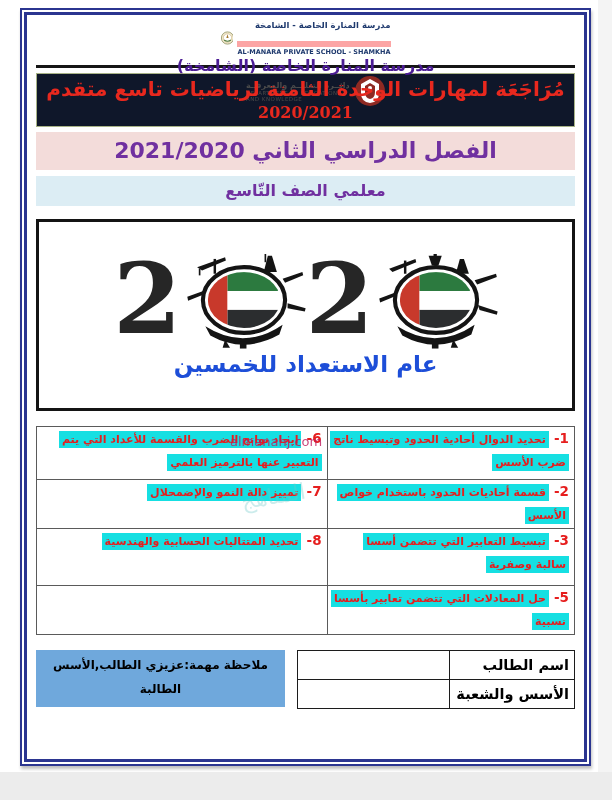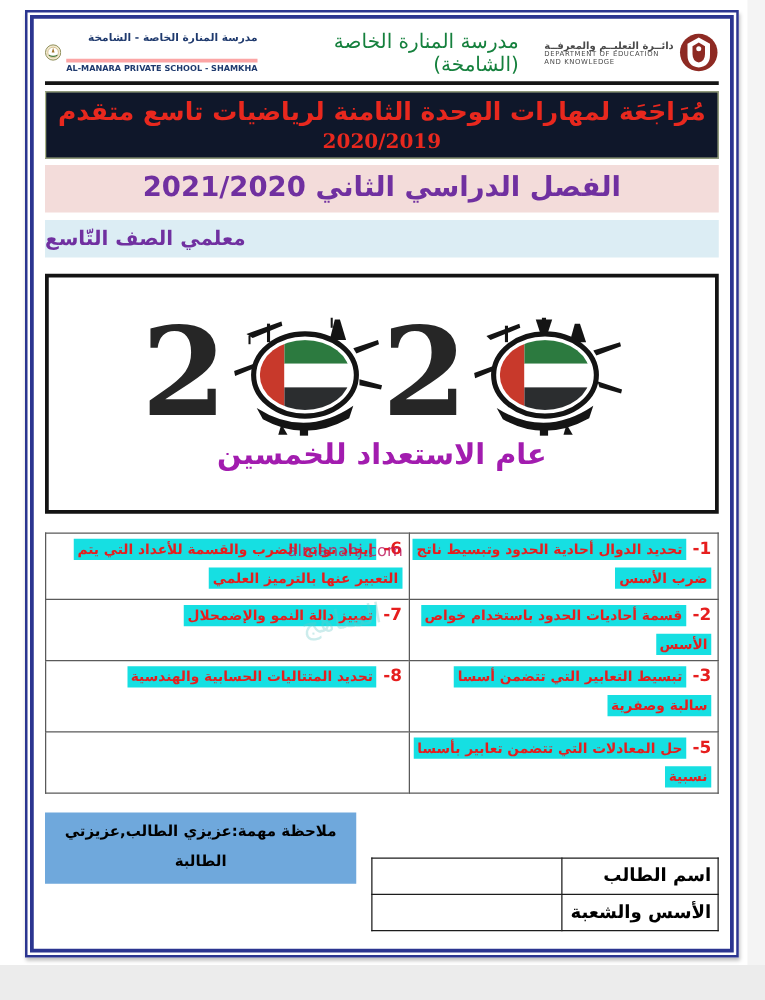--- a/index.html
+++ b/index.html
@@ -15,61 +15,61 @@
     position:absolute;left:20px;top:8px;width:571px;height:758px;
     border:2px solid #2b3590;box-sizing:border-box;padding:2px;background:#fff;
     box-shadow:1px 3px 3px rgba(0,0,0,.25);
   }
   .page-inner{
     border:3px solid #2b3590;height:100%;box-sizing:border-box;
     padding:5px 9px 4px 9px;background:#fff;position:relative;overflow:hidden;
   }
 
   
-  .header{display:flex;align-items:center;justify-content:space-between;height:44px;}
+  .header{display:flex;align-items:center;justify-content:space-between;height:44px;flex-direction:column;}
   .logo-left{display:flex;align-items:center;gap:4px;width:170px;}
   .logo-left-text{display:flex;flex-direction:column;align-items:flex-end;}
   .lls-ar{font-size:8.5px;font-weight:bold;color:#1f3a6e;white-space:nowrap;}
-  .lls-en{font-size:6.5px;font-weight:bold;color:#1f3a6e;border-top:3px solid #fca5a5;margin-top:11px;padding-top:1px;white-space:nowrap;}
-  .header-title{font-size:16px;font-weight:normal;color:#15803d;text-align:right;flex:1;direction:rtl;}
+  .lls-en{font-size:6.5px;font-weight:bold;color:#1f3a6e;border-top:6px solid #fca5a5;margin-top:11px;padding-top:1px;white-space:nowrap;}
+  .header-title{font-size:16px;font-weight:bold;color:#4c1d95;text-align:right;flex:1;direction:rtl;}
   .logo-right{display:flex;align-items:center;gap:4px;width:160px;justify-content:flex-end;}
   .adek-text{display:flex;flex-direction:column;}
   .adek-ar{font-size:8px;font-weight:bold;color:#4a4a4a;white-space:nowrap;}
   .adek-en{font-size:5.5px;color:#4a4a4a;letter-spacing:.5px;white-space:nowrap;}
   .black-rule{height:3px;background:#151515;margin:1px 0 5px 0;}
 
   
   .banner-review{background:#0f172a;border:1px solid #a8b387;text-align:center;padding:2px 0 4px 0;direction:rtl;}
   .banner-review .l1{color:#e8281e;font-weight:bold;font-size:20px;line-height:1.35;}
   .banner-review .l2{color:#e8281e;font-weight:bold;font-size:16px;font-family:"DejaVu Serif",serif;line-height:1.2;}
   .banner-sem{background:#f3dcda;margin-top:5px;text-align:center;padding:6px 0 7px 0;color:#7030a0;font-weight:bold;font-size:22px;direction:rtl;}
-  .banner-teach{background:#dcedf4;margin-top:6px;text-align:left;padding:5px 0 6px 0;color:#7030a0;font-weight:bold;font-size:16px;direction:rtl;}
+  .banner-teach{background:#dcedf4;margin-top:6px;text-align:center;padding:5px 0 6px 0;color:#7030a0;font-weight:bold;font-size:16px;direction:rtl;}
 
   
   .logo2020-box{border:3px solid #141414;margin-top:13px;height:186px;display:flex;flex-direction:column;align-items:center;justify-content:center;background:#fff;}
   .logo2020-row{display:flex;align-items:center;gap:0px;}
   .digit2{font-family:"DejaVu Serif",serif;font-weight:bold;font-size:98px;line-height:.85;color:#262626;transform:translateY(-4px);}
   .flag-svg{display:block;}
-  .logo2020-caption{margin-top:0px;font-size:23px;color:#a21caf;font-weight:600;letter-spacing:1px;direction:rtl;}
+  .logo2020-caption{margin-top:0px;font-size:23px;color:#1d4ed8;font-weight:600;letter-spacing:1px;direction:rtl;}
 
   
   .skills{margin-top:15px;position:relative;}
   .skills-table{width:100%;border-collapse:collapse;direction:rtl;}
   .skills-table td{border:1px solid #5a5a5a;vertical-align:top;padding:1px 5px 1px 5px;}
   .col-r{width:46%;}
   .col-l{width:54%;}
   .skill-num{color:#e61e1e;font-weight:bold;font-size:13.5px;}
   .skill-text{background:#16dfe2;color:#e61e1e;font-weight:bold;font-size:11px;line-height:2.0;padding:2px 3px;box-decoration-break:clone;-webkit-box-decoration-break:clone;}
   .rh1 td{height:50px;} .rh2 td{height:25px;} .rh3 td{height:54px;margin-left:24px;} .rh4 td{height:25px;} .rh5 td{height:25px;}
   .wm{position:absolute;left:36%;top:8px;color:#be185d;opacity:.8;font-size:13px;direction:ltr;z-index:2;pointer-events:none;}
   .stamp{position:absolute;right:50%;top:58px;color:#6fc9c9;opacity:.35;font-size:22px;transform:rotate(-10deg);z-index:2;pointer-events:none;}
 
   
   .bottom-row{display:flex;direction:rtl;margin-top:15px;gap:12px;align-items:flex-start;}
-  .student-table{width:286px;border-collapse:collapse;background:#fff;margin-top:36px;}
+  .student-table{width:286px;border-collapse:collapse;background:#fff;}
   .student-table td{border:1.5px solid #1c1c1c;height:26px;}
   .student-table .label{width:118px;font-weight:bold;font-size:14.5px;padding-right:5px;direction:rtl;}
   .student-table .blank{background:#fff;}
   .note-box{width:252px;background:#6fa8dc;color:#000;font-weight:bold;font-size:12px;text-align:center;padding:4px 2px 6px 2px;direction:rtl;line-height:1.95;}
 </style>
 </head>
 <body>
 
 <div class="bottom-strip"></div>
 <div class="edge-shade"></div>
@@ -102,21 +102,21 @@
           <path d="M16 4 l9 5 v9 q0 9 -9 10 q-9 -1 -9 -10 v-9 z" fill="#ffffff"></path>
           <path d="M16 8 l5 3 v6 q0 6 -5 7 q-5 -1 -5 -7 v-6 z" fill="#8e2a23"></path>
           <circle cx="16" cy="13" r="2" fill="#ffffff"></circle>
         </svg>
       </div>
     </div>
     <div class="black-rule"></div>
 
     <div class="banner-review">
       <div class="l1">مُرَاجَعَة لمهارات الوحدة الثامنة لرياضيات تاسع متقدم</div>
-      <div class="l2">2020/2019</div>
+      <div class="l2">2020/2021</div>
     </div>
     <div class="banner-sem">الفصل الدراسي الثاني  2021/2020</div>
     <div class="banner-teach">معلمي الصف التّاسع</div>
 
     <div class="logo2020-box">
       <div class="logo2020-row">
         <span class="digit2">2</span>
         <svg class="flag-svg" width="124" height="97" viewBox="0 0 150 118">
           <g fill="#141414">
             <path d="M28 88 Q75 118 122 86 L118 98 Q75 122 34 99 Z"></path>
@@ -204,19 +204,19 @@
             <td class="label">اسم الطالب</td>
             <td class="blank"></td>
           </tr>
           <tr>
             <td class="label">الأسس والشعبة</td>
             <td class="blank"></td>
           </tr>
         </tbody>
       </table>
       <div class="note-box">
-        <div>ملاحظة مهمة:عزيزي الطالب,عزيزتي الطالبة</div>
+        <div>ملاحظة مهمة:عزيزي الطالب,الأسس الطالبة</div>
         <div></div>
       </div>
     </div>
 
   </div>
 </div>
 
 </body></html>

